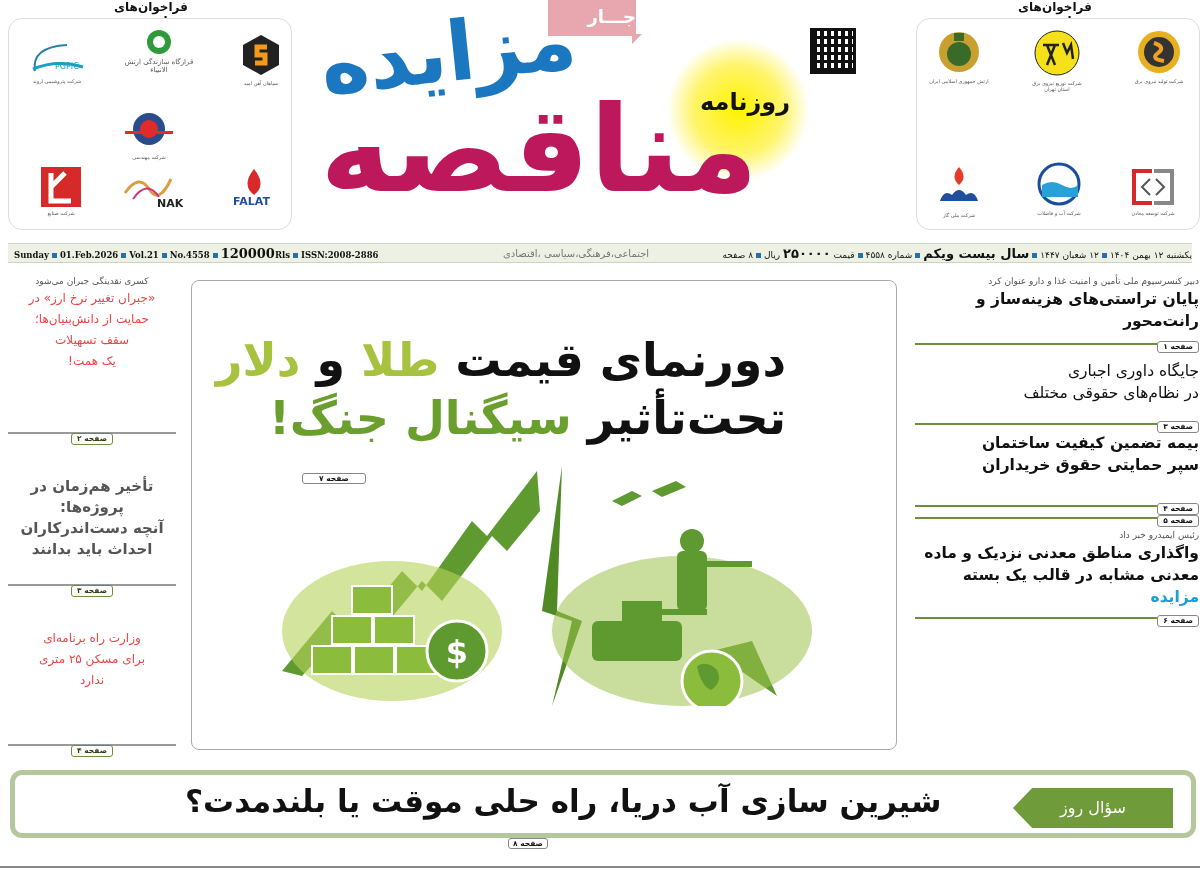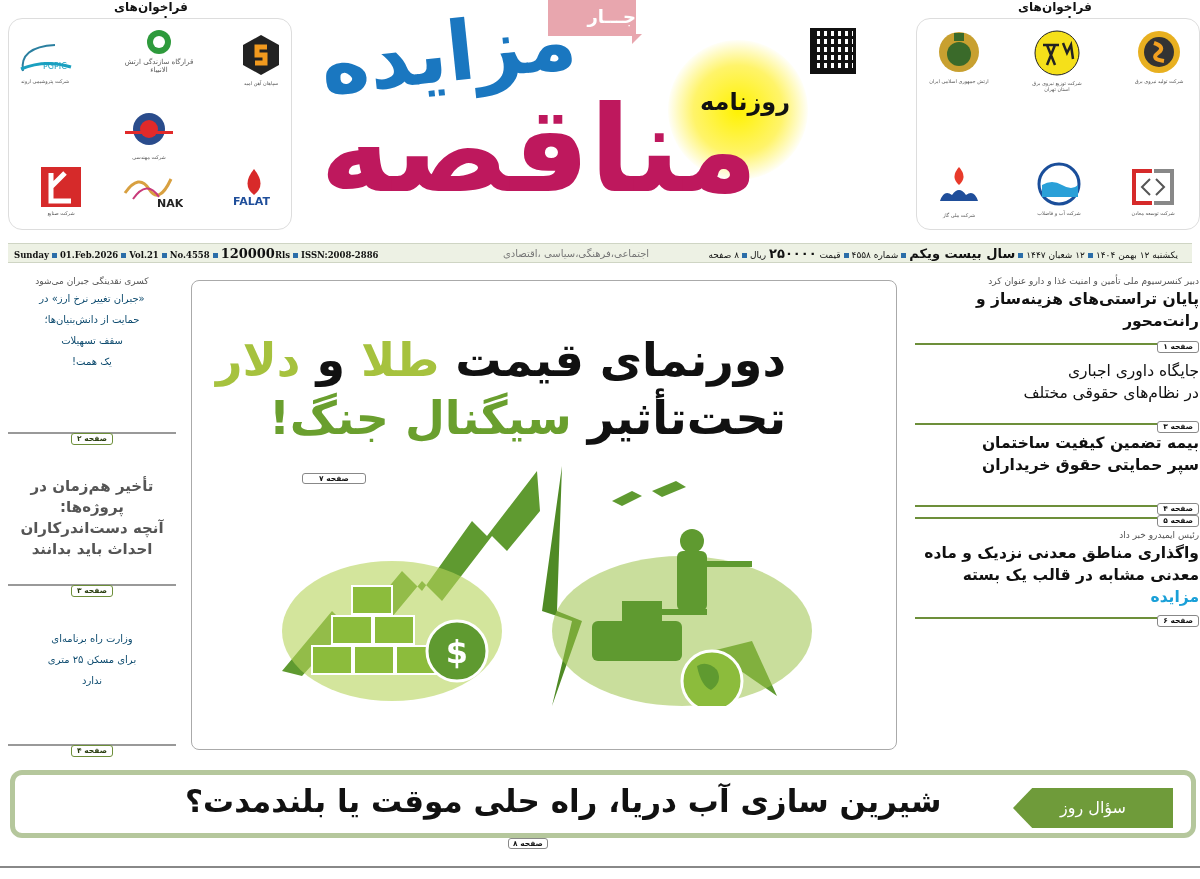--- a/index.html
+++ b/index.html
@@ -17,28 +17,28 @@
 .ruz{position:absolute;left:400px;top:88px;font-size:24px;font-weight:bold;direction:rtl}
 .jar{position:absolute;left:248px;top:0;width:88px;height:36px;background:#e8a6ae;color:#fff;font-size:18px;font-weight:bold;line-height:34px;direction:rtl}
 .jar:after{content:"";position:absolute;right:-6px;bottom:-8px;border-left:10px solid #e8a6ae;border-bottom:10px solid transparent}
 .qr{position:absolute;left:510px;top:28px;width:46px;height:46px;background:#fff;
  background-image:repeating-linear-gradient(90deg,#111 0 4px,transparent 4px 7px),repeating-linear-gradient(0deg,#111 0 3px,transparent 3px 8px);border:3px solid #111}
 
 .infobar{position:absolute;left:8px;top:243px;width:1184px;height:20px;background:#edf1e4;border-top:1px solid #cfd5c4;border-bottom:1px solid #cfd5c4;font-size:9px;display:flex;align-items:center}
 .info-en{position:absolute;left:6px;font-family:"DejaVu Serif",serif;font-weight:bold;font-size:8.5px;white-space:nowrap}
 .info-en b{font-size:13px}
 .info-mid{position:absolute;left:495px;color:#777;direction:rtl;font-size:10px}
-.info-fa{position:absolute;right:14px;direction:rtl;font-size:9px;white-space:nowrap}
+.info-fa{position:absolute;right:0;direction:rtl;font-size:9px;white-space:nowrap}
 .info-fa b{font-size:13px}
 .sep{display:inline-block;width:5px;height:5px;background:#2b6da8;margin:0 3px;vertical-align:middle}
 
 .leftcol{position:absolute;left:8px;top:276px;width:168px;height:478px;direction:rtl;text-align:center}
 .rightcol{position:absolute;left:915px;top:276px;width:284px;height:478px;direction:rtl;text-align:right}
 .kicker{font-size:9px;color:#555;margin-bottom:2px}
-.lead-gray{font-size:10px;color:#0c4a6e;line-height:21px}
+.lead-gray{font-size:12px;color:#ef4444;line-height:21px}
 .lead-bold-gray{font-size:15px;color:#555;font-weight:bold;line-height:21px}
 .pgline{position:relative;height:12px;margin:0}
 .pgline .ln{position:absolute;left:0;right:0;top:6px;height:2px;background:#999}
 .pgline.green .ln{background:#6d8f3a;height:2px;top:9px}
 .pgtag{position:relative;display:inline-block;background:#fff;border:1px solid #888;border-radius:3px;font-size:7.5px;padding:0 5px;line-height:10px;font-weight:bold;z-index:1}
 .pgline.left .pgtag{border-color:#6d8f3a;background:#fff;color:#2a3e10}
 .r-head{font-size:15.5px;font-weight:bold;line-height:22px}
 .r-reg{font-size:15.5px;line-height:22px}
 .hl-blue{color:#1aa0d8}
 
@@ -67,21 +67,21 @@
       </svg>
     <span class="logo-cap">سپاهان آهن امید</span>
   </div>
   <div class="logo" style="left:110px;top:10px">
     <svg width="26" height="26">
         <circle cx="13" cy="13" r="12" fill="#2e9a3c"></circle>
         <circle cx="13" cy="13" r="6" fill="#fff"></circle>
       </svg>
     <span class="logo-cap" style="font-size:7px;width:80px">قرارگاه سازندگی ارتش الانبیاء</span>
   </div>
-  <div class="logo" style="left:6px;top:22px">
+  <div class="logo" style="left:18px;top:22px">
     <svg width="60" height="34">
         <path d="M8 30 Q4 6 40 4" stroke="#2a7fa0" stroke-width="2" fill="none"></path>
         <path d="M6 28 Q30 18 56 26" stroke="#1aa0c0" stroke-width="3" fill="none"></path>
         <text x="28" y="28" font-size="8" fill="#1aa0c0" font-family="DejaVu Sans">PGPIC</text>
       </svg>
     <span class="logo-cap">شرکت پتروشیمی اروند</span>
   </div>
   <div class="logo" style="left:110px;top:92px">
     <svg width="56" height="40">
         <circle cx="28" cy="18" r="16" fill="#2a4c8c"></circle>

